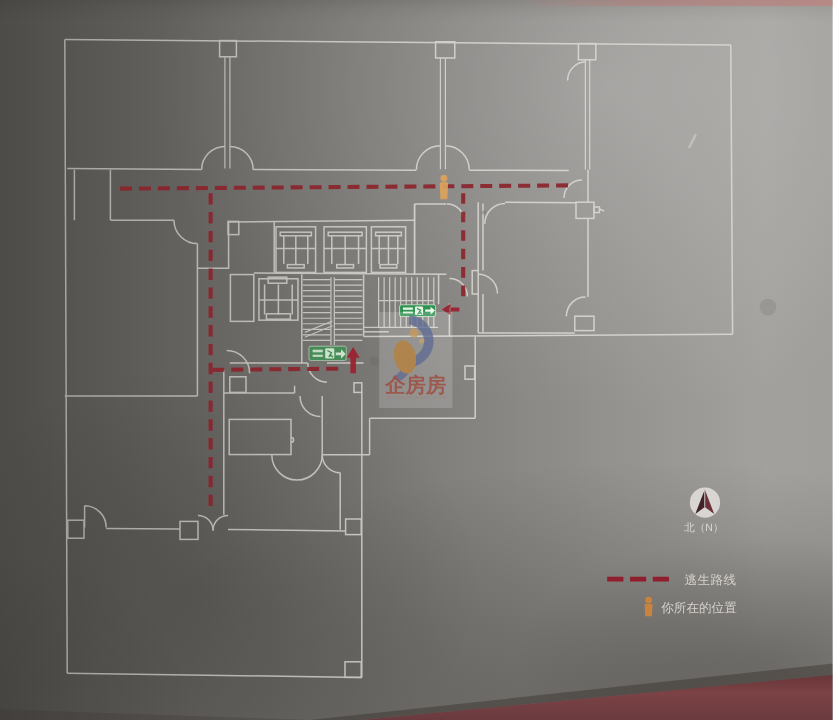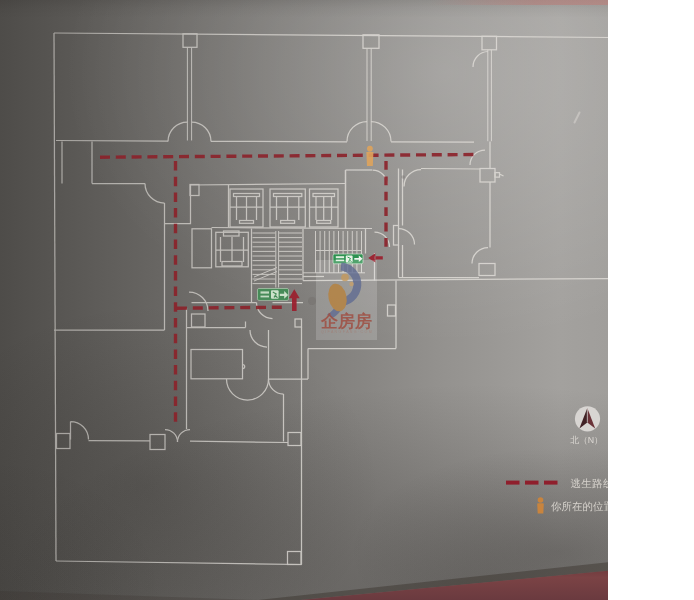--- a/index.html
+++ b/index.html
@@ -1,16 +1,16 @@
 <!DOCTYPE html>
 <html><head>
 <meta charset="utf-8">
 <style>
   html,body{margin:0;padding:0;}
-  #board{position:relative;width:608px;height:600px;overflow:hidden;
+  #board{position:relative;width:694px;height:600px;overflow:hidden;
     font-family:"Liberation Sans",sans-serif;
     background:
       radial-gradient(560px 400px at 73% 12%, rgba(255,255,255,0.18), rgba(255,255,255,0) 68%),
       radial-gradient(300px 150px at 92% 92%, rgba(20,17,15,0.20), rgba(0,0,0,0) 70%),
       radial-gradient(660px 300px at 78% 100%, rgba(20,17,15,0.33), rgba(0,0,0,0) 72%),
       radial-gradient(360px 280px at 24% 81%, rgba(15,13,10,0.17), rgba(0,0,0,0) 65%),
       radial-gradient(300px 260px at 0% 100%, rgba(12,10,8,0.10), rgba(0,0,0,0) 55%),
       linear-gradient(90deg, #4e4c49 0%, #605e5b 18%, #7a7875 45%, #93918e 72%, #a3a19e 92%, #a09e9b 100%); text-decoration: underline;}
   .topshade{position:absolute;left:0;top:0;width:694px;height:34px;
     background:linear-gradient(180deg, rgba(30,27,24,0.13) 0px, rgba(30,27,24,0.05) 8px, rgba(30,27,24,0) 18px);}

